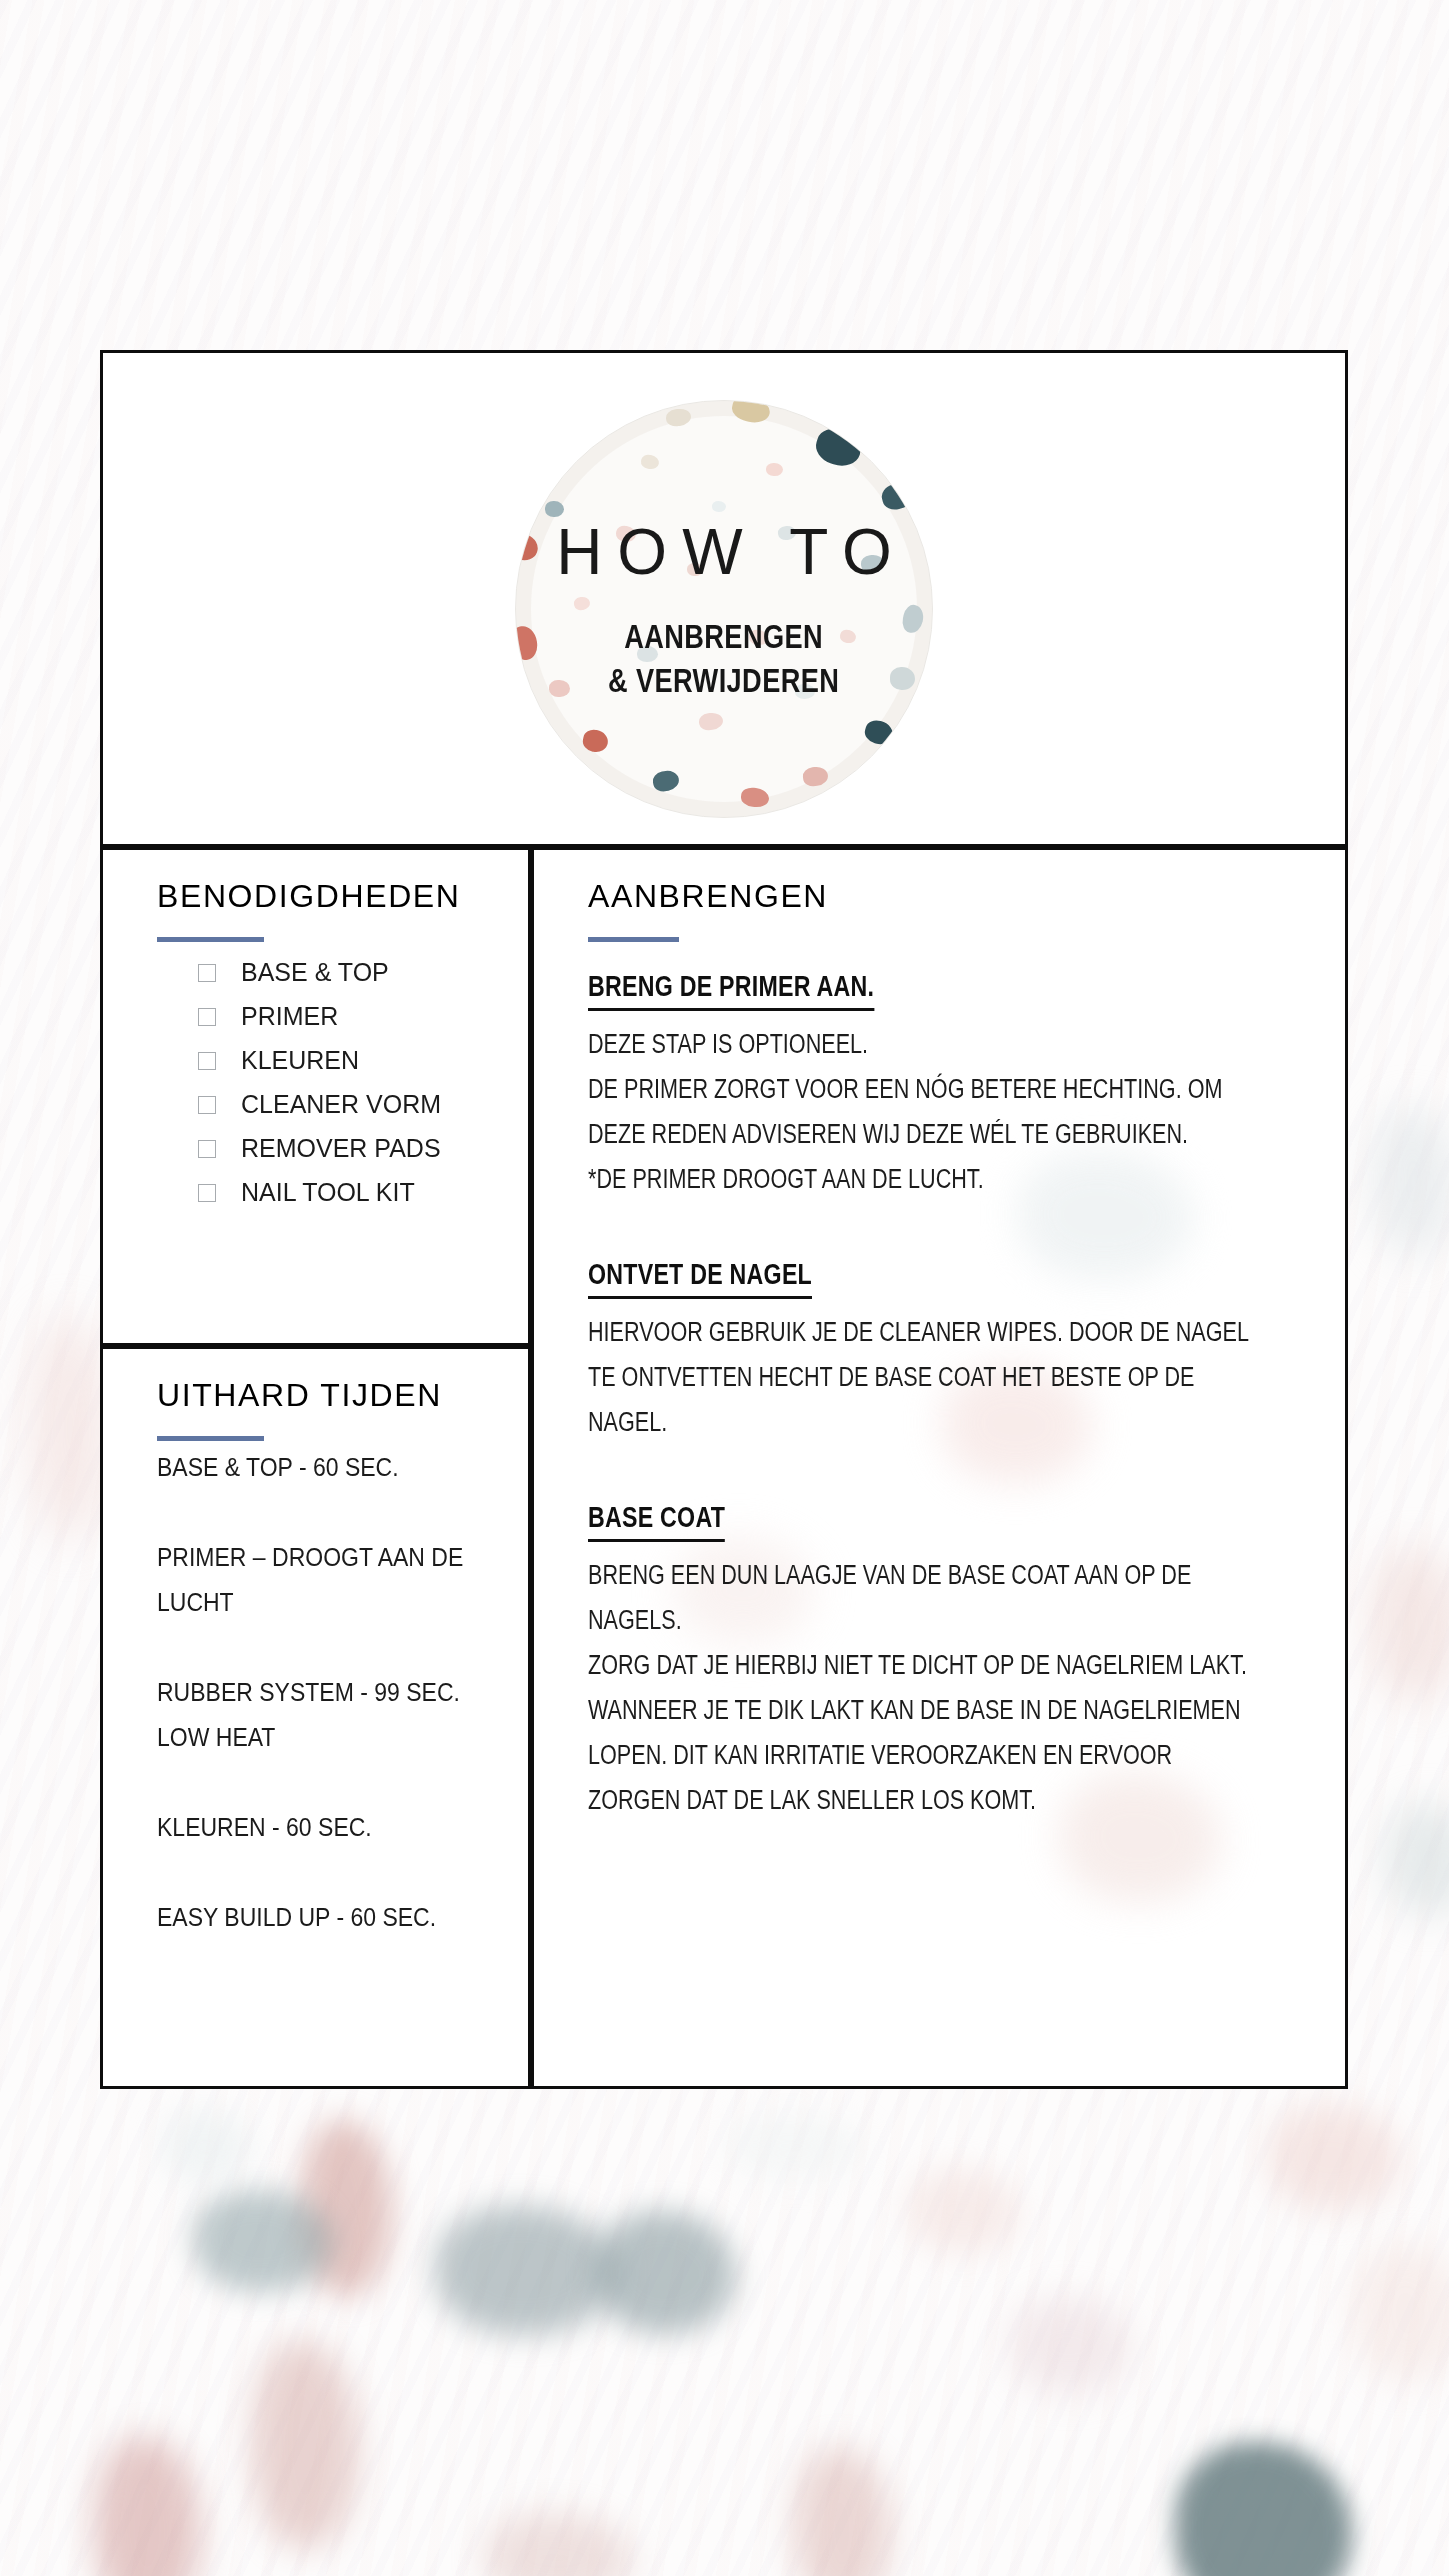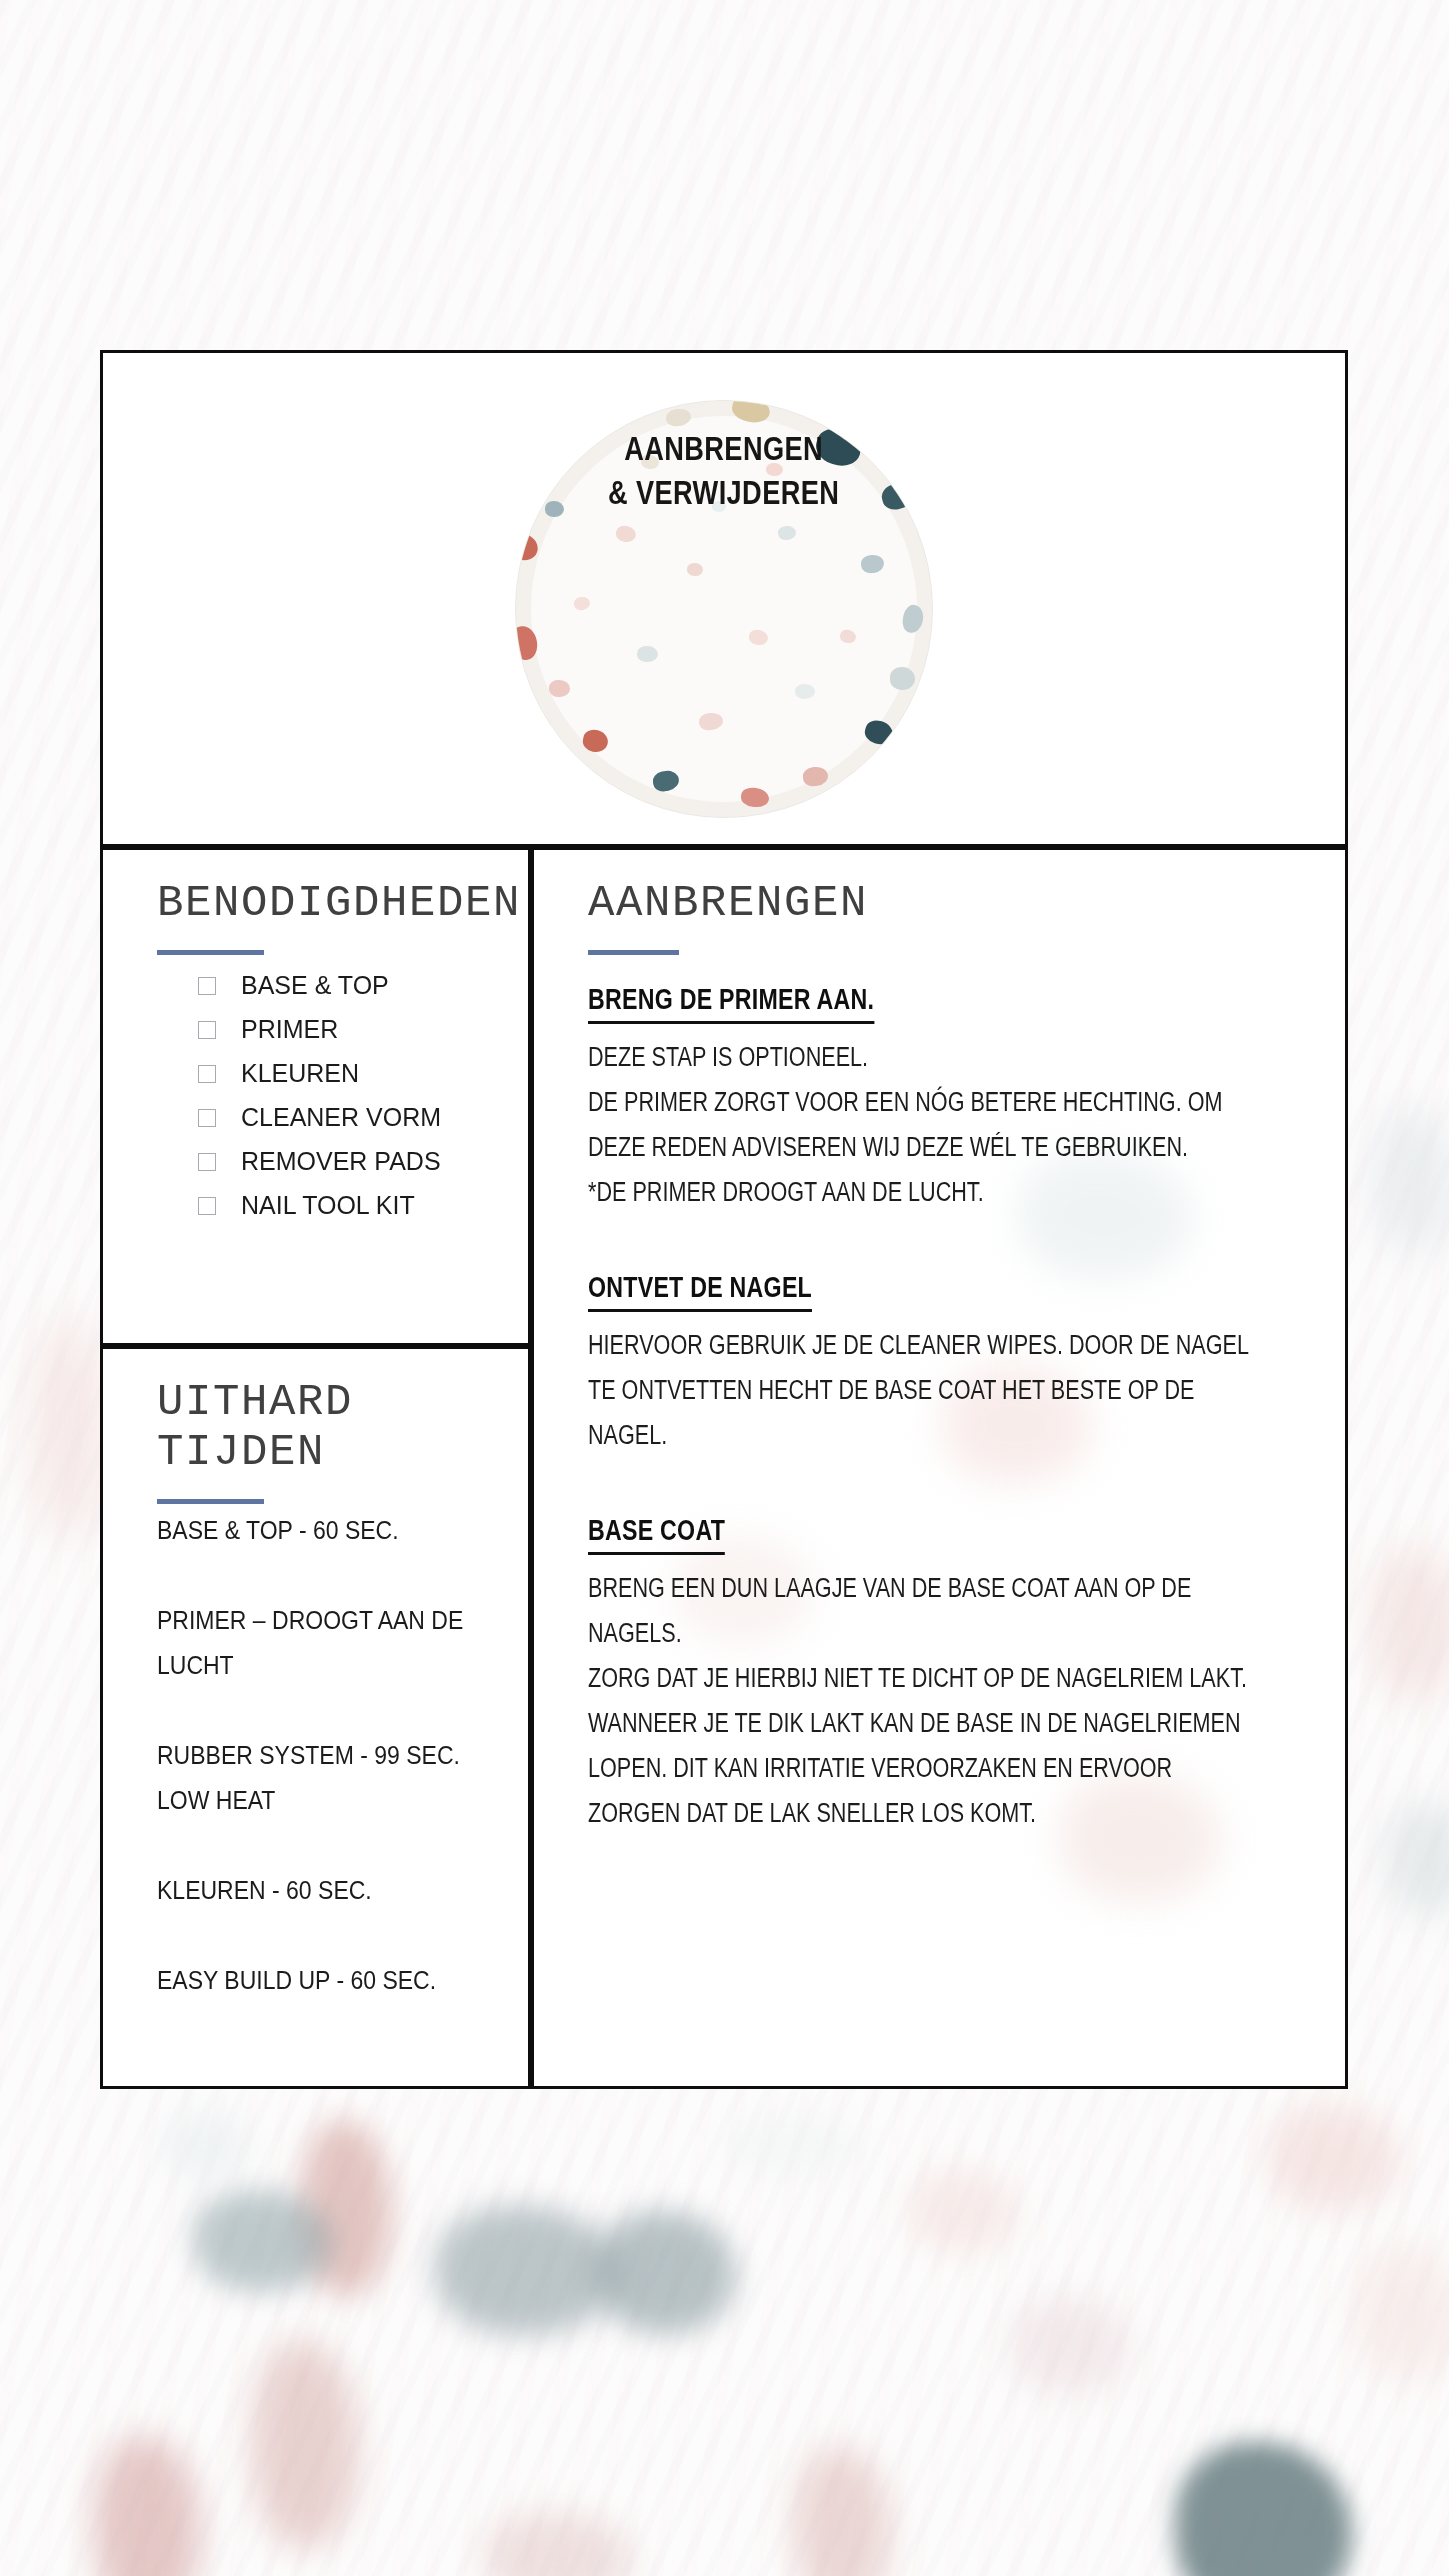--- a/index.html
+++ b/index.html
@@ -44,22 +44,22 @@
     margin-top:114px;font-size:64px;font-weight:200;letter-spacing:15px;
     color:#191919;white-space:nowrap;text-indent:15px;
   }
   .badge-sub{
     margin-top:25px;font-size:34px;font-weight:bold;line-height:1.3;color:#161616;
     transform:scaleX(.8);letter-spacing:0.5px;white-space:nowrap;
   }
 
   
   .sec-title{
-    font-family:Liberation Mono, monospace;
-    font-size:44px;letter-spacing:1.6px;color:#404040;font-weight:400;
+    font-family:Liberation Sans, sans-serif;
+    font-size:32px;letter-spacing:1.6px;color:#000000;font-weight:400;
   }
   .accent-bar{height:5.4px;background:var(--accent,#5f75a1);margin-top:21.5px;}
 
   
   .pad-left{padding:28px 21.5px 0 54px;position:relative;z-index:1;}
   .list-title{
     display:inline-block;font-size:27px;font-weight:bold;color:#101010;
     border-bottom:2.7px solid #111;padding-bottom:3.2px;margin-top:39px;
     transform:scaleX(.78);transform-origin:0 50%;white-space:nowrap;letter-spacing:0.5px;
   }
@@ -143,20 +143,21 @@
         <div style="position: absolute; left: 63%; top: 30%; width: 18px; height: 14px; background: rgb(221, 228, 229); border-radius: 46% 54% 52% 48%; transform: rotate(-6deg); z-index: 1;"></div>
         <div style="position: absolute; left: 56%; top: 55%; width: 19.3px; height: 15px; background: rgb(243, 222, 217); border-radius: 46% 54% 52% 48%; transform: rotate(10deg); z-index: 1;"></div>
         <div style="position: absolute; left: 29%; top: 59%; width: 21.5px; height: 16px; background: rgb(220, 227, 228); border-radius: 46% 54% 52% 48%; transform: rotate(0deg); z-index: 1;"></div>
         <div style="position: absolute; left: 44%; top: 75%; width: 23.6px; height: 17px; background: rgb(240, 216, 211); border-radius: 46% 54% 52% 48%; transform: rotate(-8deg); z-index: 1;"></div>
         <div style="position: absolute; left: 67%; top: 68%; width: 20.4px; height: 15px; background: rgb(230, 236, 236); border-radius: 46% 54% 52% 48%; transform: rotate(0deg); z-index: 1;"></div>
         <div style="position: absolute; left: 78%; top: 55%; width: 16px; height: 13px; background: rgb(242, 220, 215); border-radius: 46% 54% 52% 48%; transform: rotate(12deg); z-index: 1;"></div>
         <div style="position: absolute; left: 47%; top: 24%; width: 14px; height: 10.7px; background: rgb(233, 239, 240); border-radius: 46% 54% 52% 48%; transform: rotate(0deg); z-index: 1;"></div>
         <div style="position: absolute; left: 14%; top: 47%; width: 16px; height: 13px; background: rgb(245, 223, 218); border-radius: 46% 54% 52% 48%; transform: rotate(-10deg); z-index: 1;"></div>
       </div>
     <div class="badge-inner">
+      <div class="howto">HOW TO</div>
       <div class="badge-sub">
         <div>AANBRENGEN</div>
         <div>&amp; VERWIJDEREN</div>
       </div>
     </div>
   </div>
 </div>
 
 <div class="frame" id="left-box-1">
   <div class="pad-left">

